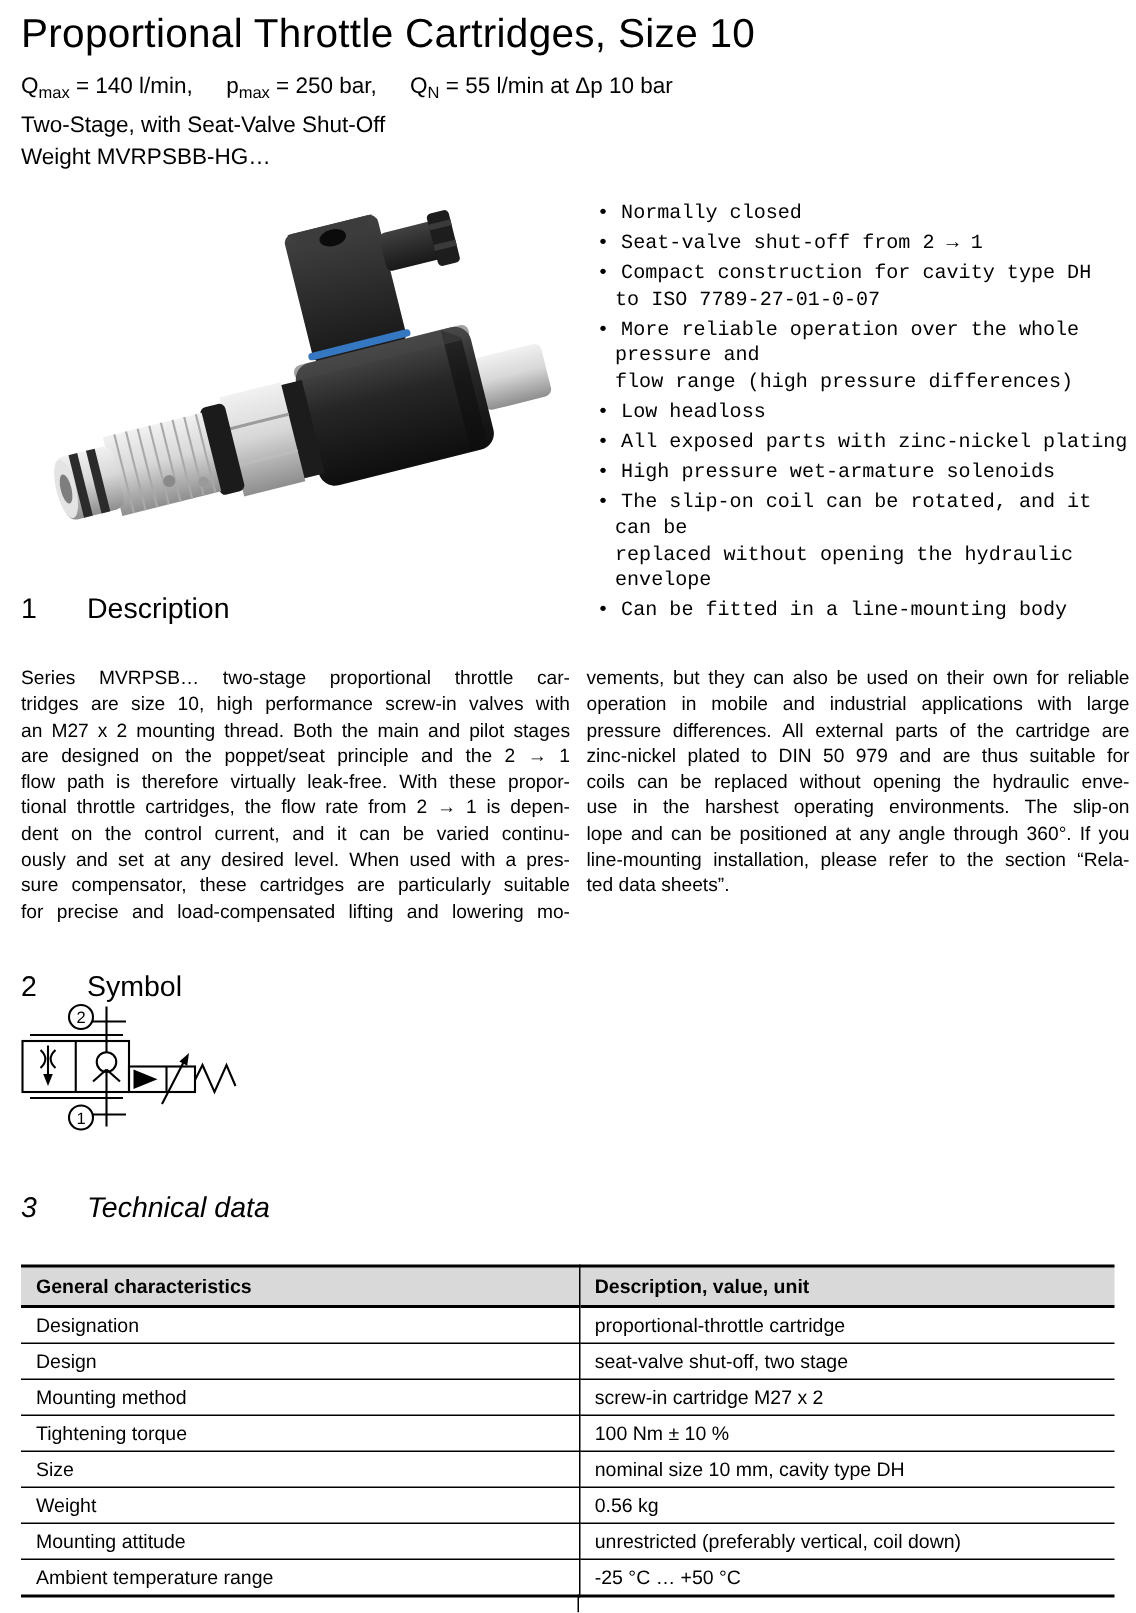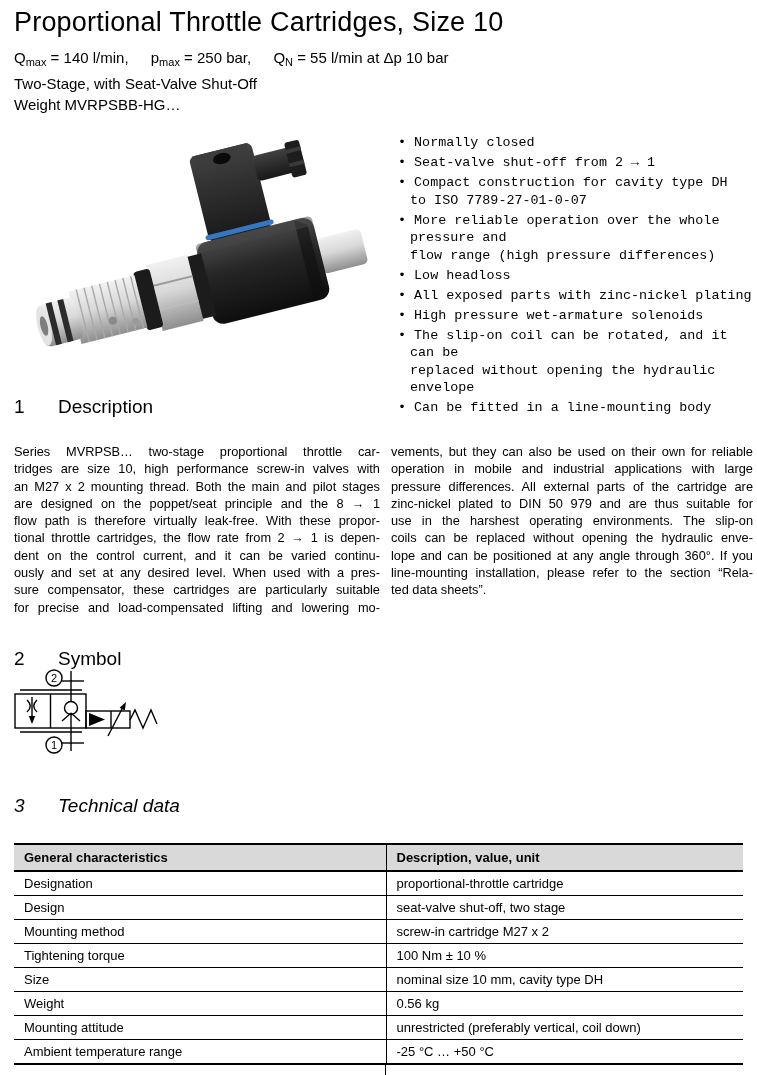--- a/index.html
+++ b/index.html
@@ -175,35 +175,35 @@
 </ul>
 
 <div class="abs sec sec-desc">
   <span class="sec-num">1</span><span>Description</span>
 </div>
 
 <div class="abs col col-left">
   <div class="jline">Series MVRPSB… two-stage proportional throttle car-</div>
   <div class="jline">tridges are size 10, high performance screw-in valves with</div>
   <div class="jline">an M27 x 2 mounting thread. Both the main and pilot stages</div>
-  <div class="jline">are designed on the poppet/seat principle and the 8 → 1</div>
+  <div class="jline">are designed on the poppet/seat principle and the 2 → 1</div>
   <div class="jline">flow path is therefore virtually leak-free. With these propor-</div>
   <div class="jline">tional throttle cartridges, the flow rate from 2 → 1 is depen-</div>
   <div class="jline">dent on the control current, and it can be varied continu-</div>
   <div class="jline">ously and set at any desired level. When used with a pres-</div>
   <div class="jline">sure compensator, these cartridges are particularly suitable</div>
   <div class="jline">for precise and load-compensated lifting and lowering mo-</div>
 </div>
 <div class="abs col col-right">
   <div class="jline">vements, but they can also be used on their own for reliable</div>
   <div class="jline">operation in mobile and industrial applications with large</div>
   <div class="jline">pressure differences. All external parts of the cartridge are</div>
   <div class="jline">zinc-nickel plated to DIN 50 979 and are thus suitable for</div>
+  <div class="jline">coils can be replaced without opening the hydraulic enve-</div>
   <div class="jline">use in the harshest operating environments. The slip-on</div>
-  <div class="jline">coils can be replaced without opening the hydraulic enve-</div>
   <div class="jline">lope and can be positioned at any angle through 360°. If you</div>
   <div class="jline">line-mounting installation, please refer to the section “Rela-</div>
   <div class="jline jline-end">ted data sheets”.</div>
 </div>
 
 <div class="abs sec sec-sym">
   <span class="sec-num">2</span><span>Symbol</span>
 </div>
 
 <div class="abs symbol-wrap">

